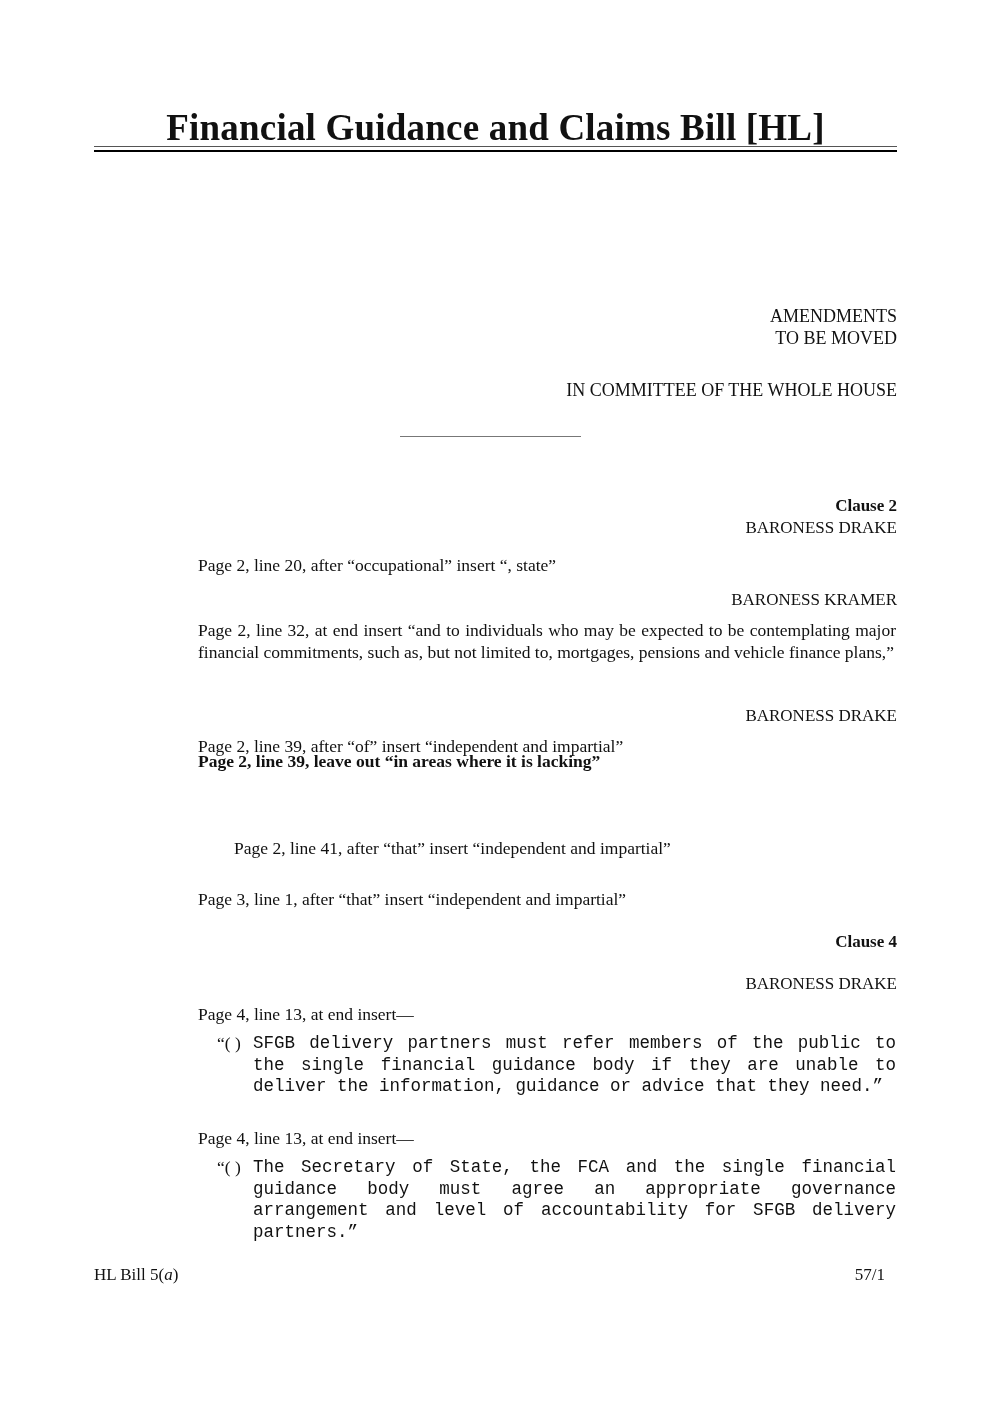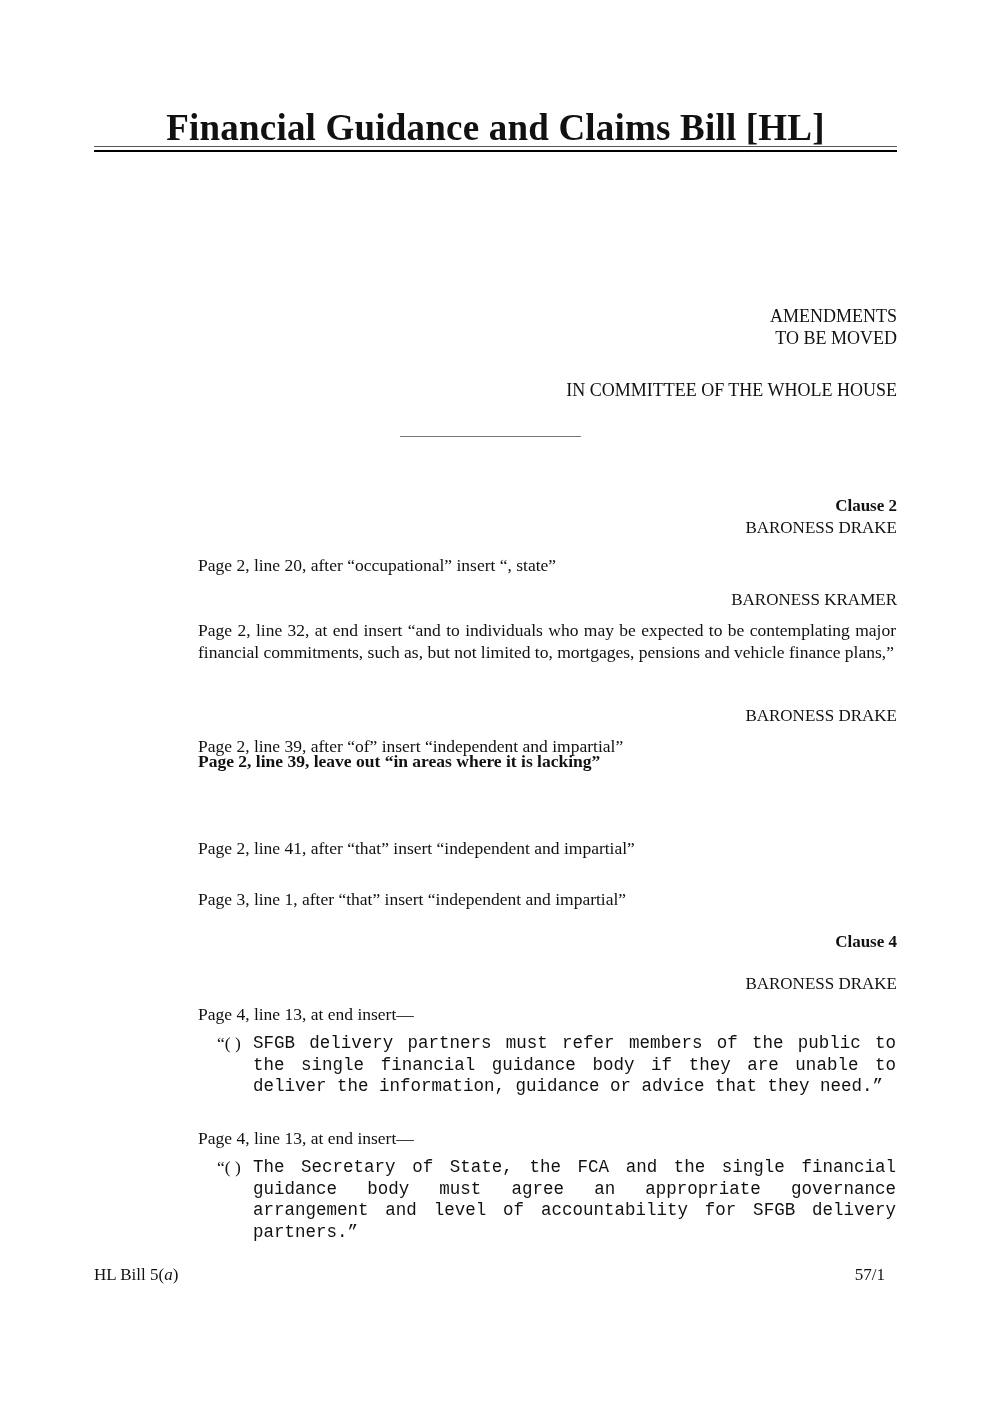--- a/index.html
+++ b/index.html
@@ -44,21 +44,21 @@
   <div class="center clause" style="top:496px;">Clause 2</div>
   <div class="center member" style="top:518px;">BARONESS DRAKE</div>
   <div class="para" style="top:547px;margin-top:8px;">Page 2, line 20, after “occupational” insert “, state”</div>
 
   <div class="center member" style="top:590px;">BARONESS KRAMER</div>
   <div class="para" style="top:620px;">Page 2, line 32, at end insert “and to individuals who may be expected to be contemplating major financial commitments, such as, but not limited to, mortgages, pensions and vehicle finance plans,”</div>
 
   <div class="center member" style="top:706px;">BARONESS DRAKE</div>
   <div class="para" style="top:736px;">Page 2, line 39, after “of” insert “independent and impartial”</div>
   <div class="para" style="top:751px;font-weight:bold;">Page 2, line 39, leave out “in areas where it is lacking”</div>
-  <div class="para" style="top:838px;">Page 2, line 41, after “that” insert “independent and impartial”</div>
+  <div class="para" style="top:838px;margin-left:36px;">Page 2, line 41, after “that” insert “independent and impartial”</div>
   <div class="para" style="top:889px;">Page 3, line 1, after “that” insert “independent and impartial”</div>
 
   <div class="center clause" style="top:932px;">Clause 4</div>
   <div class="center member" style="top:974px;">BARONESS DRAKE</div>
 
   <div class="para" style="top:1004px;">Page 4, line 13, at end insert—</div>
   <div class="quote" style="top:1033px;">
     <span class="mark">“( )</span>
     <span class="body">SFGB delivery partners must refer members of the public to the single financial guidance body if they are unable to deliver the information, guidance or advice that they need.”</span>
   </div>

